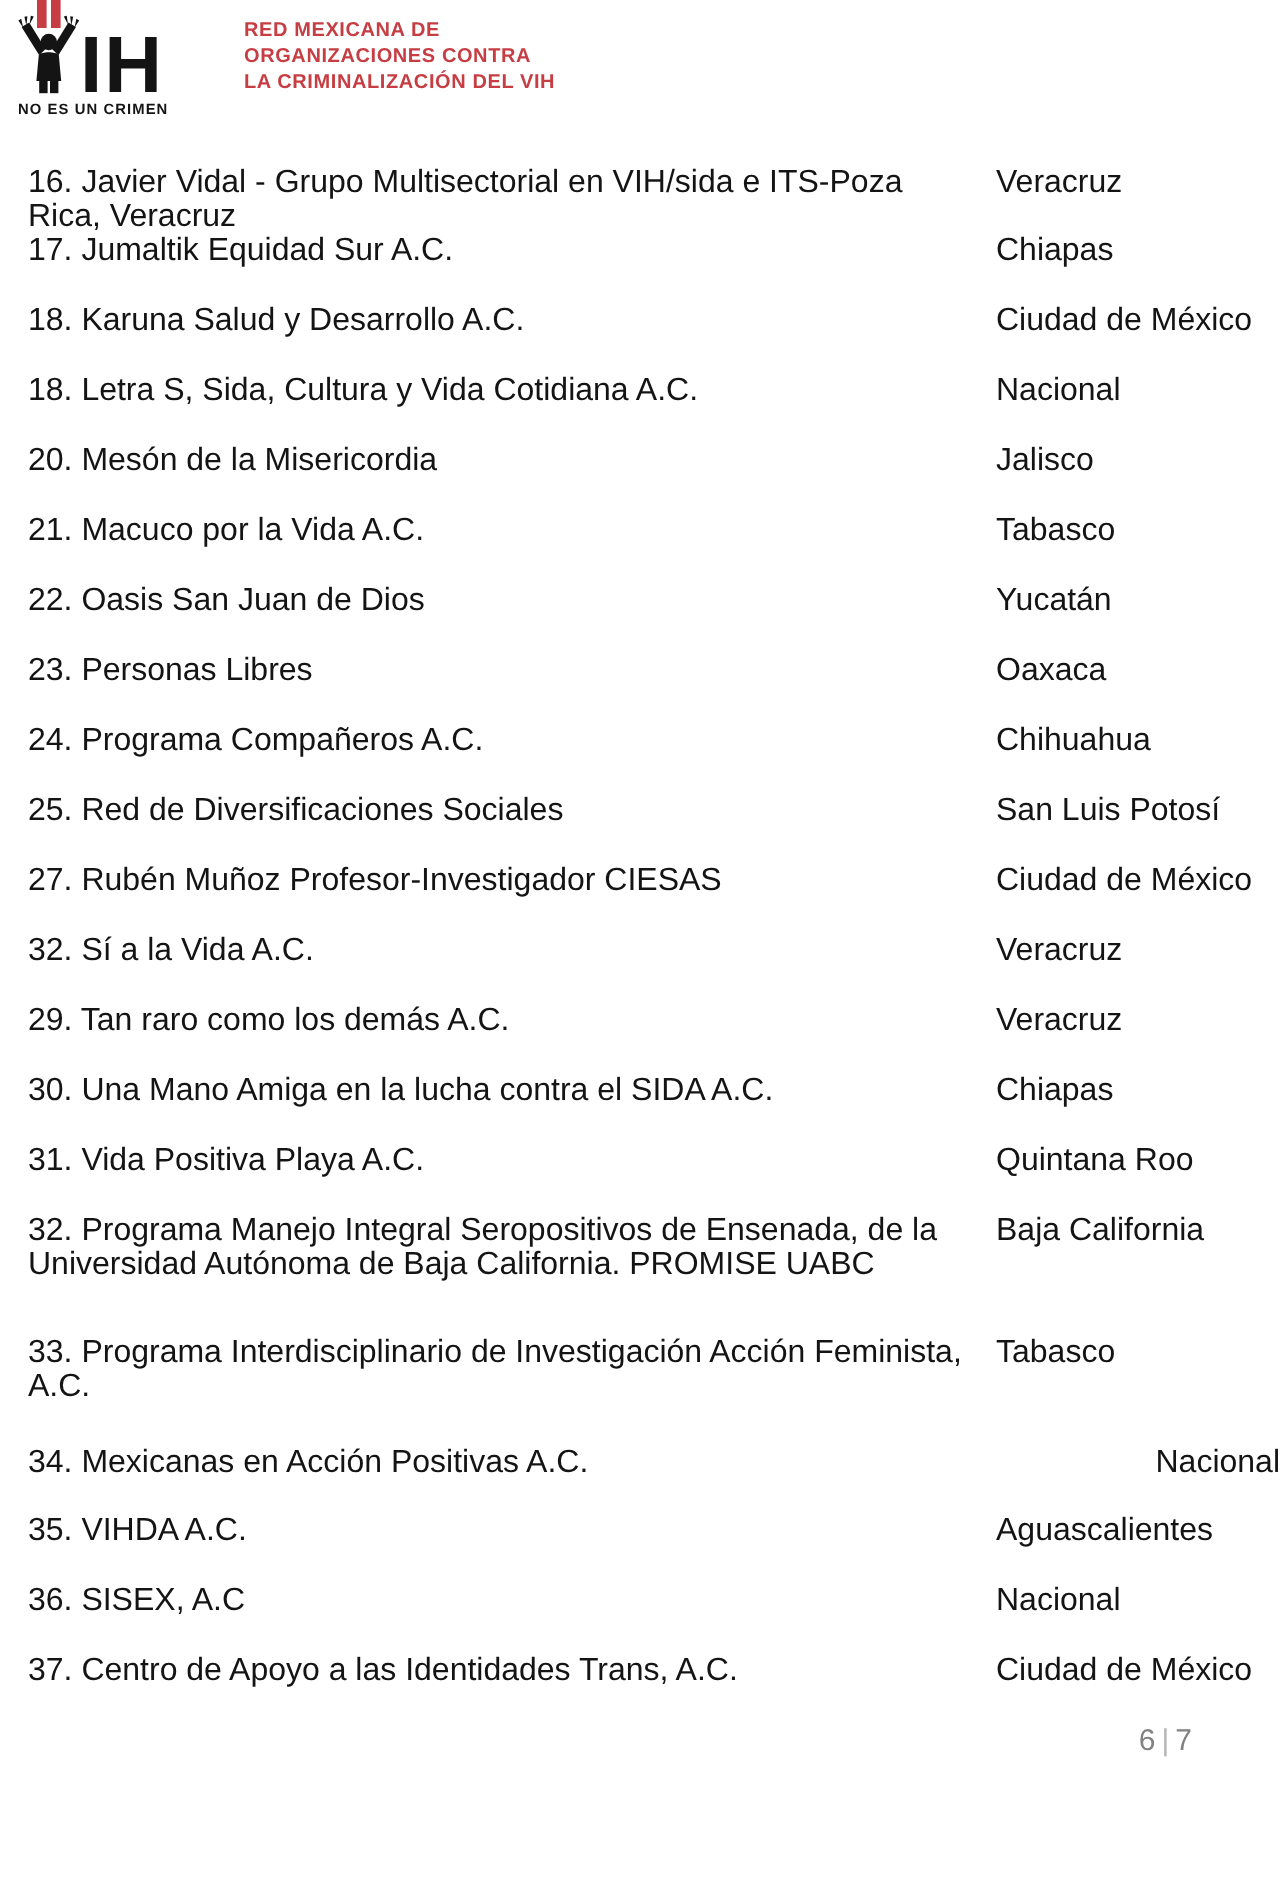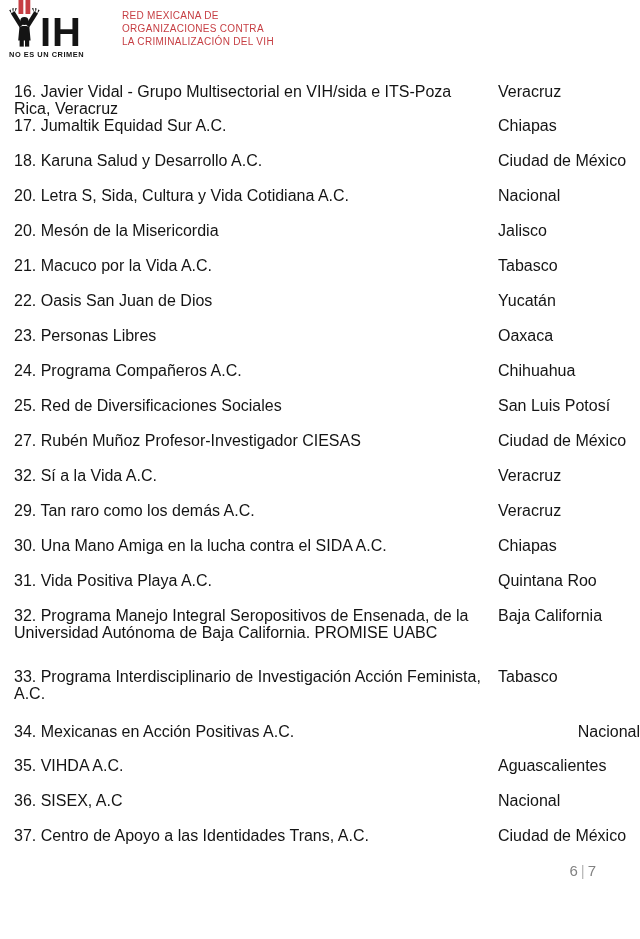--- a/index.html
+++ b/index.html
@@ -10,21 +10,21 @@
     -webkit-font-smoothing:antialiased;
   }
   
   .logo-row{
     display:flex;align-items:flex-start;
     padding:0 0 0 8px;height:62px;box-sizing:border-box;gap:27px;
   }
   .logo-mark{flex:0 0 auto;width:80px;height:58px;}
   .logo-text{
     margin-left:7px;padding-top:9px;
-    font-weight:normal;font-size:10px;line-height:13px;
+    font-weight:bold;font-size:10px;line-height:13px;
     letter-spacing:0.3px;color:#C63E43;
     text-transform:uppercase;
   }
   
   .list{
     padding:21px 0 0 14px; 
     font-size:16px;line-height:17px;
   }
   .row{display:flex;align-items:flex-start;margin-bottom:18px;}
   .row:nth-child(1){margin-bottom:0;}   
@@ -89,21 +89,21 @@
     <div class="cell-name">17. Jumaltik Equidad Sur A.C.</div>
     <div class="cell-state">Chiapas</div>
   </div>
 
   <div class="row">
     <div class="cell-name">18. Karuna Salud y Desarrollo A.C.</div>
     <div class="cell-state">Ciudad de México</div>
   </div>
 
   <div class="row">
-    <div class="cell-name">20. Letra S, Sida, Cultura y Vida Cotidiana A.C.</div>
+    <div class="cell-name">18. Letra S, Sida, Cultura y Vida Cotidiana A.C.</div>
     <div class="cell-state">Nacional</div>
   </div>
 
   <div class="row">
     <div class="cell-name">20. Mesón de la Misericordia</div>
     <div class="cell-state">Jalisco</div>
   </div>
 
   <div class="row">
     <div class="cell-name">21. Macuco por la Vida A.C.</div>

